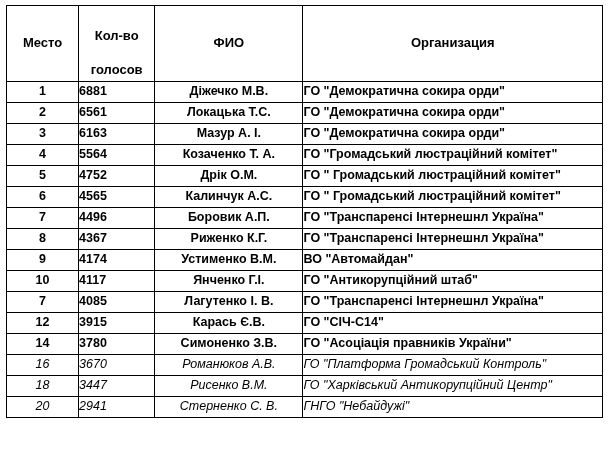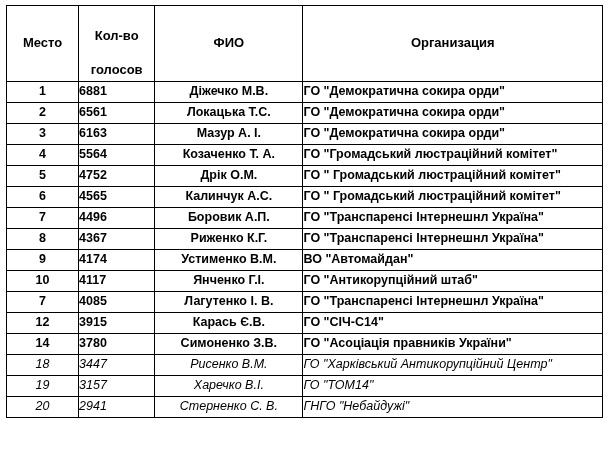--- a/index.html
+++ b/index.html
@@ -165,30 +165,30 @@
           <td class="name">Карась Є.В.</td>
           <td class="org">ГО "СІЧ-С14"</td>
         </tr>
         <tr>
           <td class="place">14</td>
           <td class="votes">3780</td>
           <td class="name">Симоненко З.В.</td>
           <td class="org">ГО "Асоціація правників України"</td>
         </tr>
         <tr class="italic">
+          <td class="place">16</td>
+          <td class="votes">3670</td>
+          <td class="name">Романюков А.В.</td>
+          <td class="org">ГО "Платформа Громадський Контроль"</td>
+        </tr>
+        <tr class="italic">
           <td class="place">18</td>
           <td class="votes">3447</td>
           <td class="name">Рисенко В.М.</td>
           <td class="org">ГО "Харківський Антикорупційний Центр"</td>
-        </tr>
-        <tr class="italic">
-          <td class="place">19</td>
-          <td class="votes">3157</td>
-          <td class="name">Харечко В.І.</td>
-          <td class="org">ГО "ТОМ14"</td>
         </tr>
         <tr class="italic">
           <td class="place">20</td>
           <td class="votes">2941</td>
           <td class="name">Стерненко С. В.</td>
           <td class="org">ГНГО "Небайдужі"</td>
         </tr>
       </tbody>
   </table>
 </div>

